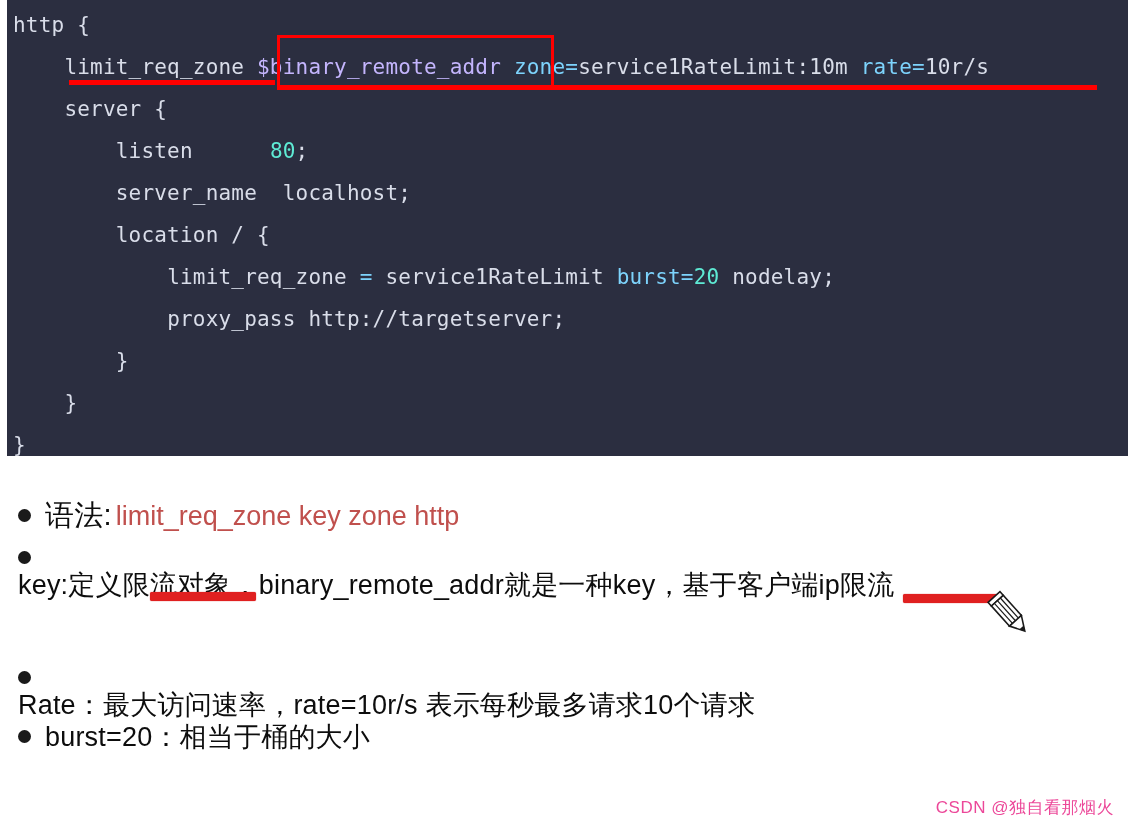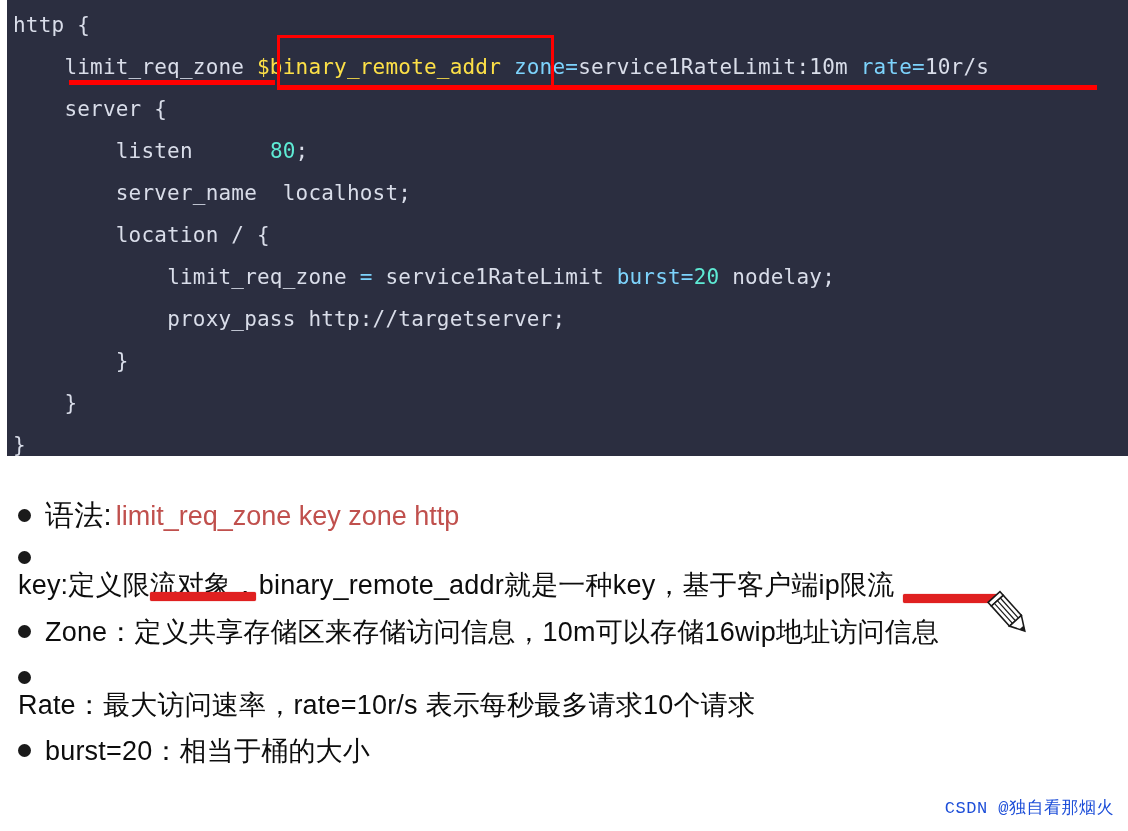--- a/index.html
+++ b/index.html
@@ -39,21 +39,21 @@
     letter-spacing: 0.2px;
   }
   .code-line {
     height: 42px;
     padding-left: 6px;
     white-space: pre;
   }
   .tok-plain  { color: #d9dde9; }
   .tok-key    { color: #7dd3fc; }
   .tok-num    { color: #5eead4; }
-  .tok-var    { color: #fde047; }
+  .tok-var    { color: #c4b5fd; }
 
   
   .ann-rect {
     position: absolute;
     border: 3px solid #ff0000;
     box-sizing: border-box;
     pointer-events: none;
   }
   .ann-underline {
     position: absolute;
@@ -117,22 +117,22 @@
     width: 44px;
     height: 52px;
     pointer-events: none;
   }
 
   #watermark {
     position: absolute;
     right: 14px;
     bottom: 12px;
     font-size: 17px;
-    color: #1d4ed8;
-    font-family: Liberation Mono, monospace;
+    color: #ec4899;
+    font-family: Liberation Sans, sans-serif;
     letter-spacing: 0.5px;
     white-space: nowrap;
   }
 </style>
 </head>
 <body>
 
 <div id="code-block">
   <div id="code-lines"><div class="code-line"><span class="tok-plain">http {</span></div><div class="code-line">    <span class="tok-plain">limit_req_zone </span><span class="tok-var">$binary_remote_addr</span><span class="tok-plain"> </span><span class="tok-key">zone=</span><span class="tok-plain">service1RateLimit:10m </span><span class="tok-key">rate=</span><span class="tok-plain">10r/s</span></div><div class="code-line">    <span class="tok-plain">server {</span></div><div class="code-line">        <span class="tok-plain">listen      </span><span class="tok-num">80</span><span class="tok-plain">;</span></div><div class="code-line">        <span class="tok-plain">server_name  localhost;</span></div><div class="code-line">        <span class="tok-plain">location / {</span></div><div class="code-line">            <span class="tok-plain">limit_req_zone </span><span class="tok-key">=</span><span class="tok-plain"> service1RateLimit </span><span class="tok-key">burst=</span><span class="tok-num">20</span><span class="tok-plain"> nodelay;</span></div><div class="code-line">            <span class="tok-plain">proxy_pass http://targetserver;</span></div><div class="code-line">        <span class="tok-plain">}</span></div><div class="code-line">    <span class="tok-plain">}</span></div><div class="code-line"><span class="tok-plain">}</span></div></div>
 
@@ -149,31 +149,27 @@
     <span class="bullet-dot"></span>
     <span class="bullet-text big">语法:</span>
     <span class="red-code" style="margin-left:4px;">limit_req_zone key zone http</span>
   </div>
 
   <div class="bullet-row" style="top:98px;flex-direction:column;">
     <span class="bullet-dot"></span>
     <span class="bullet-text">key:定义限流对象，binary_remote_addr就是一种key，基于客户端ip限流</span>
   </div>
 
-  <div class="bullet-row" style="top:158px;">
-    <span class="bullet-dot"></span>
-    <span class="bullet-text">Zone：定义共享存储区来存储访问信息，10m可以存储16wip地址访问信息</span>
-  </div>
 
   <div class="bullet-row" style="top:218px;flex-direction:column;">
     <span class="bullet-dot"></span>
     <span class="bullet-text">Rate：最大访问速率，rate=10r/s  表示每秒最多请求10个请求</span>
   </div>
 
-  <div class="bullet-row" style="top:277px;">
+  <div class="bullet-row" style="top:263px;">
     <span class="bullet-dot"></span>
     <span class="bullet-text">burst=20：相当于桶的大小</span>
   </div>
 
 
   <div class="marker" style="left:150px; top:136px; width:106px; height:9px;"></div>
   <div class="marker" style="left:903px; top:138px; width:98px; height:9px;"></div>
 
   <div id="watermark">CSDN @独自看那烟火</div>
 </div>

